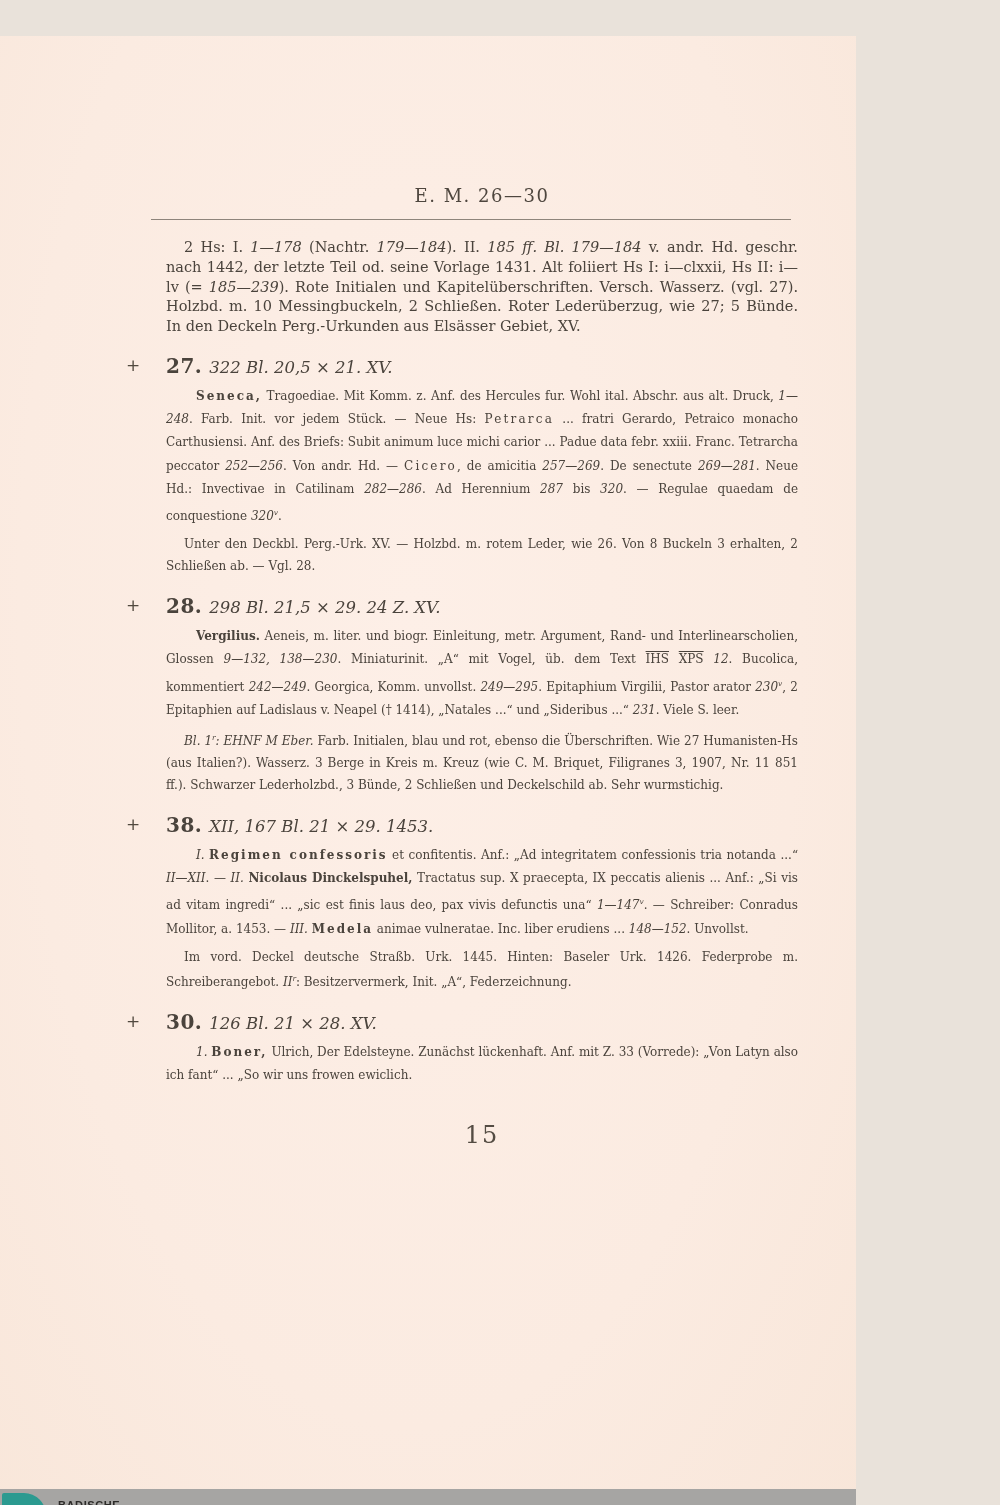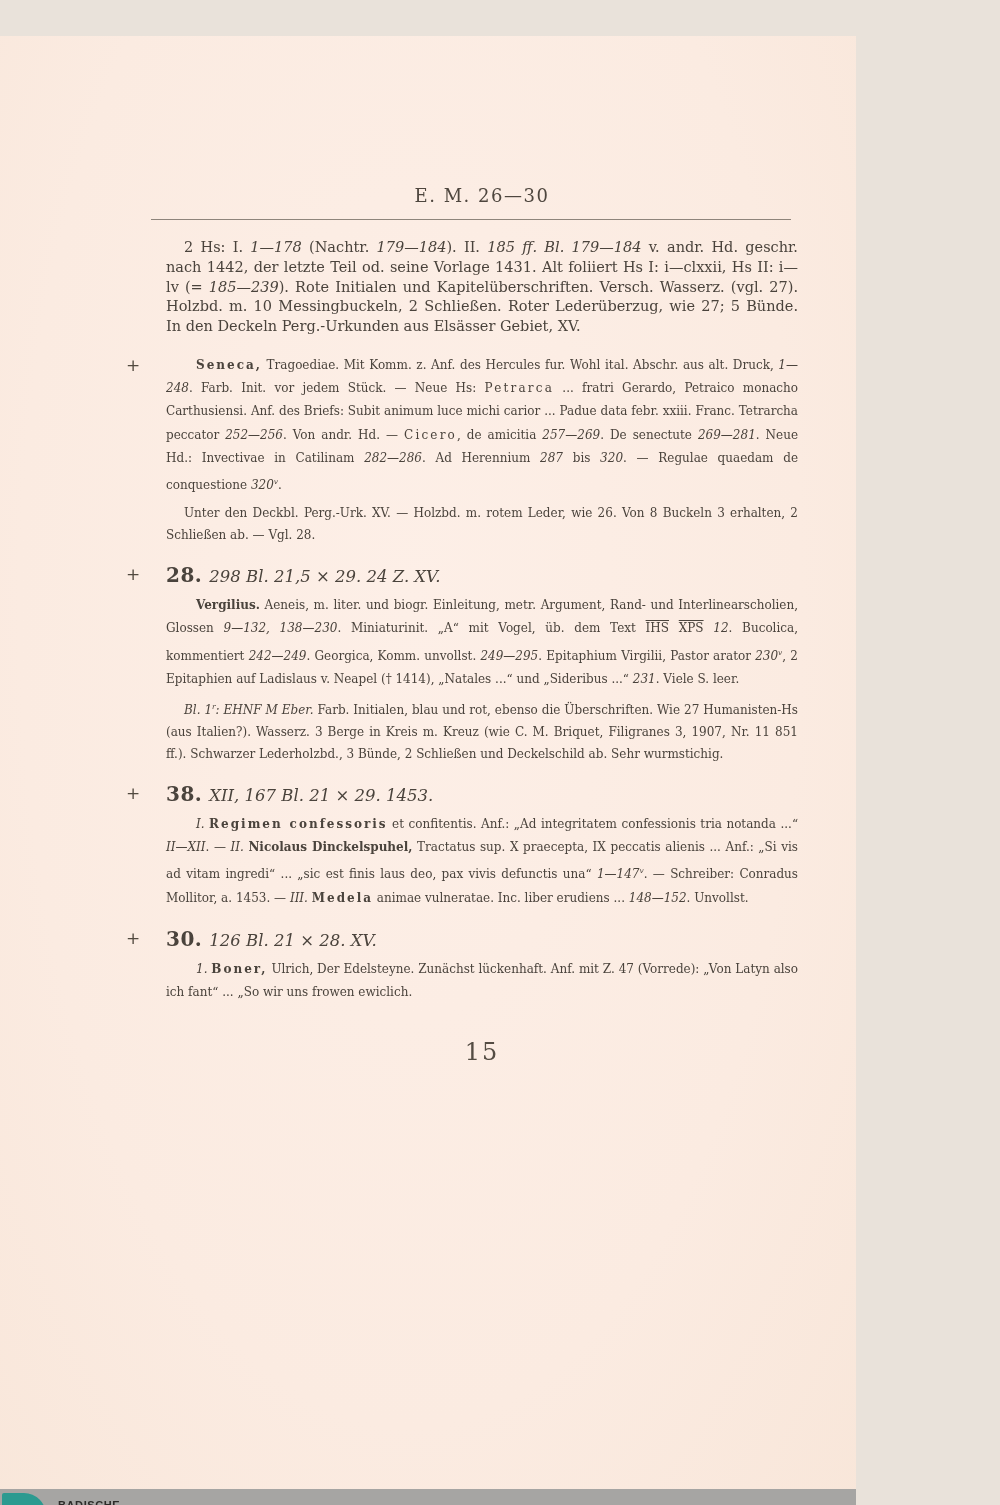--- a/index.html
+++ b/index.html
@@ -79,47 +79,51 @@
 
   <div class="running-head">E. M. 26—30</div>
   <div class="head-rule"></div>
 
   <div class="content">
 
     <p class="intro-note"><span>2 Hs: I. </span><span class="seg-i">1—178</span><span> (Nachtr. </span><span class="seg-i">179—184</span><span>). II. </span><span class="seg-i">185 ff. </span><span class="seg-i">Bl. 179—184</span><span> v. andr. Hd. geschr. nach 1442, der letzte Teil od. seine Vorlage 1431. Alt foliiert Hs I: i—clxxii, Hs II: i—lv (= </span><span class="seg-i">185—239</span><span>). Rote Initialen und Kapitelüberschriften. Versch. Wasserz. (vgl. 27). Holzbd. m. 10 Messingbuckeln, 2 Schließen. Roter Lederüberzug, wie 27; 5 Bünde. In den Deckeln Perg.-Urkunden aus Elsässer Gebiet, XV.</span></p>
 
     <div class="entry">
       <span class="plus-mark">+</span>
+      <div class="entry-heading">
+        <span class="entry-number">27.</span><span class="entry-measure">322 Bl. 20,5 × 21. XV.</span>
+      </div>
       <p class="entry-body"><span class="seg-bs">Seneca,</span><span> Tragoediae. Mit Komm. z. Anf. des Hercules fur. Wohl ital. Abschr. aus alt. Druck, </span><span class="seg-i">1—248</span><span>. Farb. Init. vor jedem Stück. — Neue Hs: </span><span class="seg-sp">Petrarca</span><span> ... fratri Gerardo, Petraico monacho Carthusiensi. Anf. des Briefs: Subit animum luce michi carior ... Padue data febr. xxiii. Franc. Tetrarcha peccator </span><span class="seg-i">252—256</span><span>. Von andr. Hd. — </span><span class="seg-sp">Cicero</span><span>, de amicitia </span><span class="seg-i">257—269</span><span>. De senectute </span><span class="seg-i">269—281</span><span>. Neue Hd.: Invectivae in Catilinam </span><span class="seg-i">282—286</span><span>. Ad Herennium </span><span class="seg-i">287</span><span> bis </span><span class="seg-i">320</span><span>. — Regulae quaedam de conquestione </span><span class="seg-i">320</span><span class="seg-i seg-sup">v</span><span>.</span></p>
       <p class="entry-note"><span>Unter den Deckbl. Perg.-Urk. XV. — Holzbd. m. rotem Leder, wie 26. Von 8 Buckeln 3 erhalten, 2 Schließen ab. — Vgl. 28.</span></p>
     </div>
 
     <div class="entry">
       <span class="plus-mark">+</span>
       <div class="entry-heading">
         <span class="entry-number">28.</span><span class="entry-measure">298 Bl. 21,5 × 29. 24 Z. XV.</span>
       </div>
       <p class="entry-body"><span class="seg-b">Vergilius.</span><span> Aeneis, m. liter. und biogr. Einleitung, metr. Argument, Rand- und Interlinearscholien, Glossen </span><span class="seg-i">9—132, 138—230</span><span>. Miniaturinit. „A“ mit Vogel, üb. dem Text </span><span class="seg-ol">IHS</span><span> </span><span class="seg-ol">XPS</span><span> </span><span class="seg-i">12</span><span>. Bucolica, kommentiert </span><span class="seg-i">242—249</span><span>. Georgica, Komm. unvollst. </span><span class="seg-i">249—295</span><span>. Epitaphium Virgilii, Pastor arator </span><span class="seg-i">230</span><span class="seg-i seg-sup">v</span><span>, 2 Epitaphien auf Ladislaus v. Neapel († 1414), „Natales ...“ und „Sideribus ...“ </span><span class="seg-i">231</span><span>. Viele S. leer.</span></p>
       <p class="entry-note"><span class="seg-i">Bl. 1</span><span class="seg-i seg-sup">r</span><span class="seg-i">: EHNF M Eber.</span><span> Farb. Initialen, blau und rot, ebenso die Überschriften. Wie 27 Humanisten-Hs (aus Italien?). Wasserz. 3 Berge in Kreis m. Kreuz (wie C. M. Briquet, Filigranes 3, 1907, Nr. 11 851 ff.). Schwarzer Lederholzbd., 3 Bünde, 2 Schließen und Deckelschild ab. Sehr wurmstichig.</span></p>
     </div>
 
     <div class="entry">
       <span class="plus-mark">+</span>
       <div class="entry-heading">
         <span class="entry-number">38.</span><span class="entry-measure">XII, 167 Bl. 21 × 29. 1453.</span>
       </div>
       <p class="entry-body"><span class="seg-i">I. </span><span class="seg-bs">Regimen confessoris</span><span> et confitentis. Anf.: „Ad integritatem confessionis tria notanda ...“ </span><span class="seg-i">II—XII</span><span>. — </span><span class="seg-i">II. </span><span class="seg-b">Nicolaus Dinckelspuhel,</span><span> Tractatus sup. X praecepta, IX peccatis alienis ... Anf.: „Si vis ad vitam ingredi“ ... „sic est finis laus deo, pax vivis defunctis una“ </span><span class="seg-i">1—147</span><span class="seg-i seg-sup">v</span><span>. — Schreiber: Conradus Mollitor, a. 1453. — </span><span class="seg-i">III. </span><span class="seg-bs">Medela</span><span> animae vulneratae. Inc. liber erudiens ... </span><span class="seg-i">148—152</span><span>. Unvollst.</span></p>
+      <p class="entry-note"><span>Im vord. Deckel deutsche Straßb. Urk. 1445. Hinten: Baseler Urk. 1426. Federprobe m. Schreiberangebot. </span><span class="seg-i">II</span><span class="seg-i seg-sup">r</span><span>: Besitzervermerk, Init. „A“, Federzeichnung.</span></p>
     </div>
 
     <div class="entry">
       <span class="plus-mark">+</span>
       <div class="entry-heading">
         <span class="entry-number">30.</span><span class="entry-measure">126 Bl. 21 × 28. XV.</span>
       </div>
-      <p class="entry-body"><span class="seg-i">1. </span><span class="seg-bs">Boner,</span><span> Ulrich, Der Edelsteyne. Zunächst lückenhaft. Anf. mit Z. 47 (Vorrede): „Von Latyn also ich fant“ ... „So wir uns frowen ewiclich.</span></p>
+      <p class="entry-body"><span class="seg-i">1. </span><span class="seg-bs">Boner,</span><span> Ulrich, Der Edelsteyne. Zunächst lückenhaft. Anf. mit Z. 33 (Vorrede): „Von Latyn also ich fant“ ... „So wir uns frowen ewiclich.</span></p>
     </div>
 
     <div class="page-number">15</div>
   </div>
 
   <div class="footer-bar">
     <div class="blb-logo">
       <span class="blb-logo-text">BLB</span>
     </div>
     <div class="library-name">

